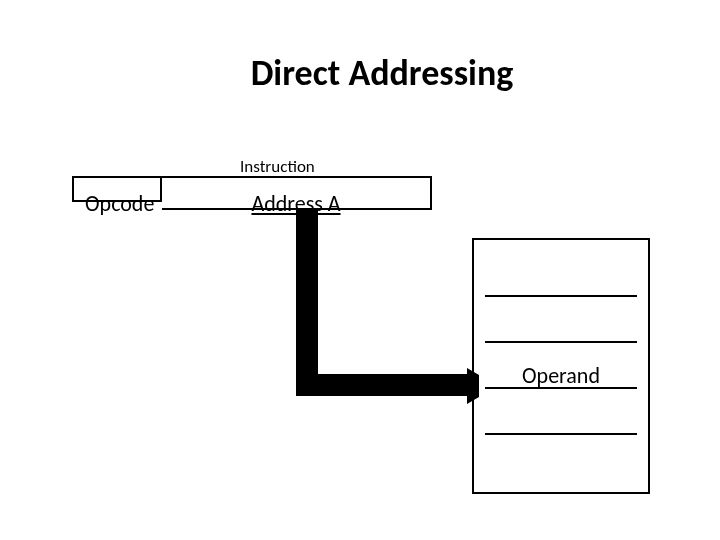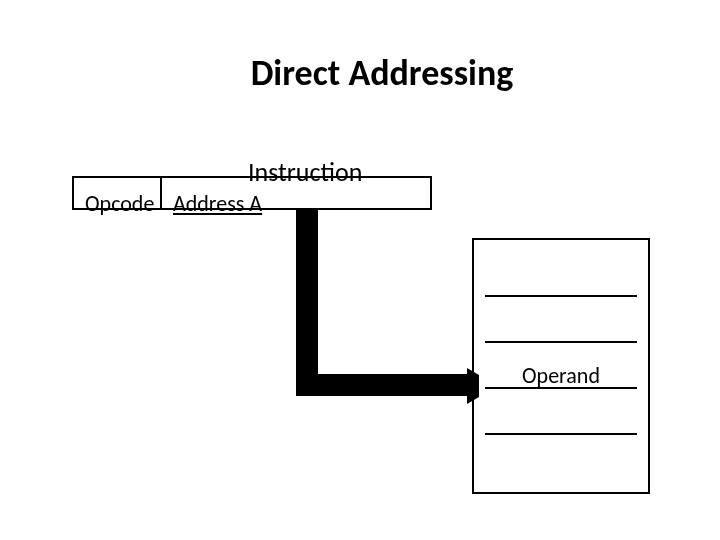--- a/index.html
+++ b/index.html
@@ -1,21 +1,21 @@
 <!DOCTYPE html>
 <html><head>
 <meta charset="utf-8">
 <style>
   * { margin: 0; padding: 11px; box-sizing: border-box; }
   html, body { width: 720px; height: 540px; background: #fff; font-family: Calibri, Arial, sans-serif; color: #000; }
   .stage { position: relative; width: 720px; height: 540px; }
   .title { position: absolute; top: 18px; left: 0; width: 100%; text-align: center; font-weight: 700; font-size: 36px; }
-  .label-instruction { position: absolute; top: 123px; left: 215px; font-size: 26px; }
-  .opcode-box { position: absolute; top: 154px; left: 50px; width: 90px; height: 34px; border: 2px solid #000; text-align: center; line-height: 30px; font-size: 22px; }
-  .address-box { position: absolute; top: 154px; left: 140px; width: 270px; height: 34px; border: 2px solid #000; border-left: none; line-height: 30px; font-size: 22px; text-decoration: underline; }
+  .label-instruction { position: absolute; top: 123px; left: 207px; font-size: 17px; }
+  .opcode-box { position: absolute; top: 154px; left: 50px; width: 90px; height: 26px; border: 2px solid #000; text-align: center; line-height: 30px; font-size: 22px; }
+  .address-box { position: absolute; top: 154px; left: 140px; width: 270px; height: 34px; border: 2px solid #000; border-left: none; text-align: center; line-height: 30px; font-size: 22px; text-decoration: underline; }
   .label-memory { position: absolute; top: 184px; left: 497px; font-size: 22px; }
   .mem-table { position: absolute; top: 216px; left: 450px; width: 178px; border: 2px solid #000; }
   .mem-row { height: 46px; border-bottom: 2px solid #000; text-align: center; line-height: 44px; font-size: 22px; }
   .mem-row:last-child { border-bottom: none; }
   
   .arrow-v { position: absolute; top: 188px; left: 274px; width: 2px; height: 166px; background: #000; }
   .arrow-h { position: absolute; top: 352px; left: 274px; width: 176px; height: 2px; background: #000; }
   .arrow-head { position: absolute; top: 346px; left: 445px; width: 0; height: 0; border-top: 7px solid transparent; border-bottom: 7px solid transparent; border-left: 12px solid #000; }
 </style>
 </head>

